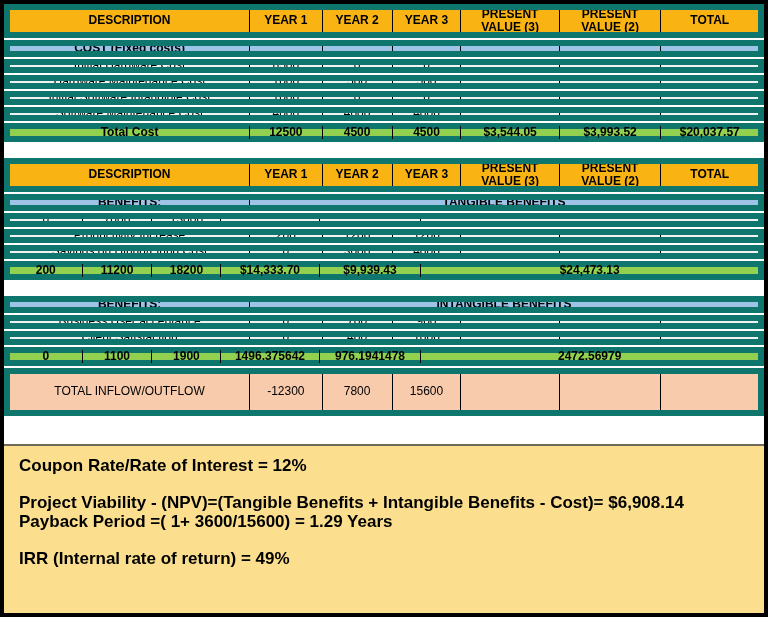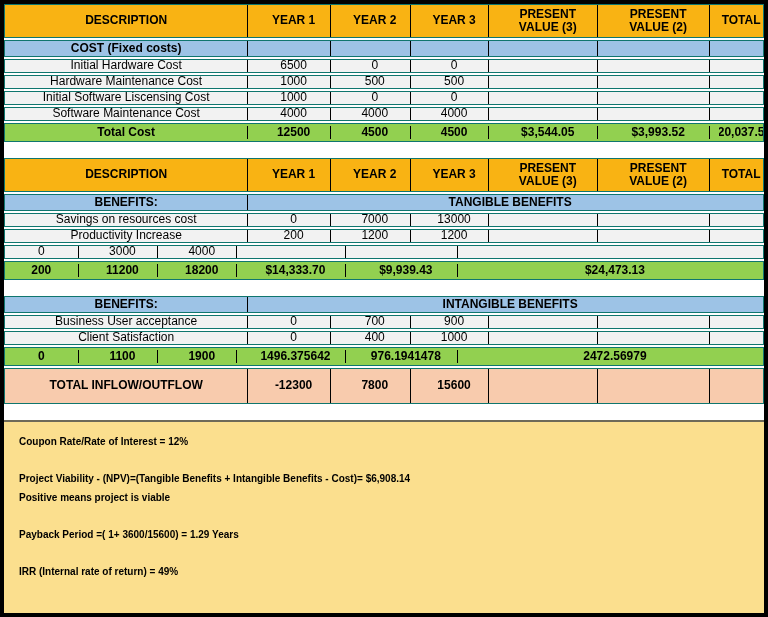--- a/index.html
+++ b/index.html
@@ -12,24 +12,23 @@
   .frame {
     width:768px; height:617px;
     border:4px solid #000;
     background:#fff;
     display:flex; flex-direction:column;
     overflow:hidden;
   }
   .tbl { width:100%; }
   .row {
     display:flex;
-    border:1px solid #0f766e;
+    border:6px solid #0f766e;
     margin-bottom:2px;
     background:#fff;
-    gap:9px;
   }
   .cell {
     border-right:1px solid #000;
     display:flex; align-items:center; justify-content:center;
     text-align:center;
     font-size:12px; line-height:1.1;
     padding:0 2px;
     overflow:hidden;
   }
   .cell:last-child { border-right:none; }
@@ -39,29 +38,29 @@
   .c3 { flex:0 0 9.2%; }
   .c4 { flex:0 0 13.15%; }
   .c5 { flex:0 0 13.6%; }
   .c6 { flex:1; }
   .cmerge { flex:1; }
   .header-row { height:34px; background:var(--header-fill); font-weight:bold; }
   .section-row { height:17px; background:var(--section-fill); }
   .section-row .cell { font-weight:bold; }
   .data-row { height:14px; background:var(--data-row-fill); }
   .total-row { height:19px; background:var(--total-fill); font-weight:bold;align-items:center; }
-  .inflow-row { height:36px; background:var(--inflow-fill); font-weight:bold; margin-bottom:0; }
+  .inflow-row { height:48px; background:var(--inflow-fill); font-weight:normal; margin-bottom:12px; }
   .gap-sm { height:14px; flex:0 0 auto; }
   .gap-md { height:16px; flex:0 0 auto; }
   .panel {
     flex:1;
     background:var(--panel-fill);
     border-top:2px solid #6e6a58;
     padding:12px 15px 0 15px;
-    font-weight:bold; font-size:10px; line-height:16px;
+    font-weight:bold; font-size:17px; line-height:16px;
   }
   .panel .line-after-block { margin-bottom:21px; }
   .panel .line-in-block { margin-bottom:3px; }
 </style>
 </head>
 <body>
 
 <div class="frame">
 
   <div class="tbl">
@@ -96,21 +95,21 @@
         <div class="row data-row">
           <div class="cell c0">Hardware Maintenance Cost</div>
           <div class="cell c1">1000</div>
           <div class="cell c2">500</div>
           <div class="cell c3">500</div>
           <div class="cell c4"></div>
           <div class="cell c5"></div>
           <div class="cell c6"></div>
         </div>
         <div class="row data-row">
-          <div class="cell c0">Initial Software Liscensing Cost</div>
+          <div class="cell c0">Initial Software Intangible Cost</div>
           <div class="cell c1">1000</div>
           <div class="cell c2">0</div>
           <div class="cell c3">0</div>
           <div class="cell c4"></div>
           <div class="cell c5"></div>
           <div class="cell c6"></div>
         </div>
         <div class="row data-row">
           <div class="cell c0">Software Maintenance Cost</div>
           <div class="cell c1">4000</div>
@@ -143,38 +142,38 @@
       <div class="cell c4">PRESENT VALUE (3)</div>
       <div class="cell c5">PRESENT VALUE (2)</div>
       <div class="cell c6">TOTAL</div>
     </div>
     <div class="row section-row">
       <div class="cell c0">BENEFITS:</div>
       <div class="cell cmerge">TANGIBLE BENEFITS</div>
     </div>
     <div>
         <div class="row data-row">
-          <div class="cell c0">Savings on resources cost</div>
           <div class="cell c1">0</div>
           <div class="cell c2">7000</div>
           <div class="cell c3">13000</div>
           <div class="cell c4"></div>
           <div class="cell c5"></div>
           <div class="cell c6"></div>
         </div>
         <div class="row data-row">
           <div class="cell c0">Productivity Increase</div>
           <div class="cell c1">200</div>
           <div class="cell c2">1200</div>
           <div class="cell c3">1200</div>
           <div class="cell c4"></div>
           <div class="cell c5"></div>
           <div class="cell c6"></div>
         </div>
         <div class="row data-row">
+          <div class="cell c0">Savings on Hiring/Firing Cost</div>
           <div class="cell c1">0</div>
           <div class="cell c2">3000</div>
           <div class="cell c3">4000</div>
           <div class="cell c4"></div>
           <div class="cell c5"></div>
           <div class="cell c6"></div>
         </div>
       </div>
     <div class="row total-row">
       <div class="cell c1">200</div>
@@ -230,18 +229,17 @@
       <div class="cell c5"></div>
       <div class="cell c6"></div>
     </div>
   </div>
 
   <div class="gap-md"></div>
 
   <div class="panel">
     <div class="line-after-block">Coupon Rate/Rate of Interest = 12%</div>
     <div class="line-in-block">Project Viability - (NPV)=(Tangible Benefits + Intangible Benefits - Cost)= $6,908.14</div>
-    <div class="line-after-block">Positive means project is viable</div>
     <div class="line-after-block">Payback Period =( 1+ 3600/15600) = 1.29 Years</div>
     <div>IRR (Internal rate of return) = 49%</div>
   </div>
 
 </div>
 
 </body></html>

